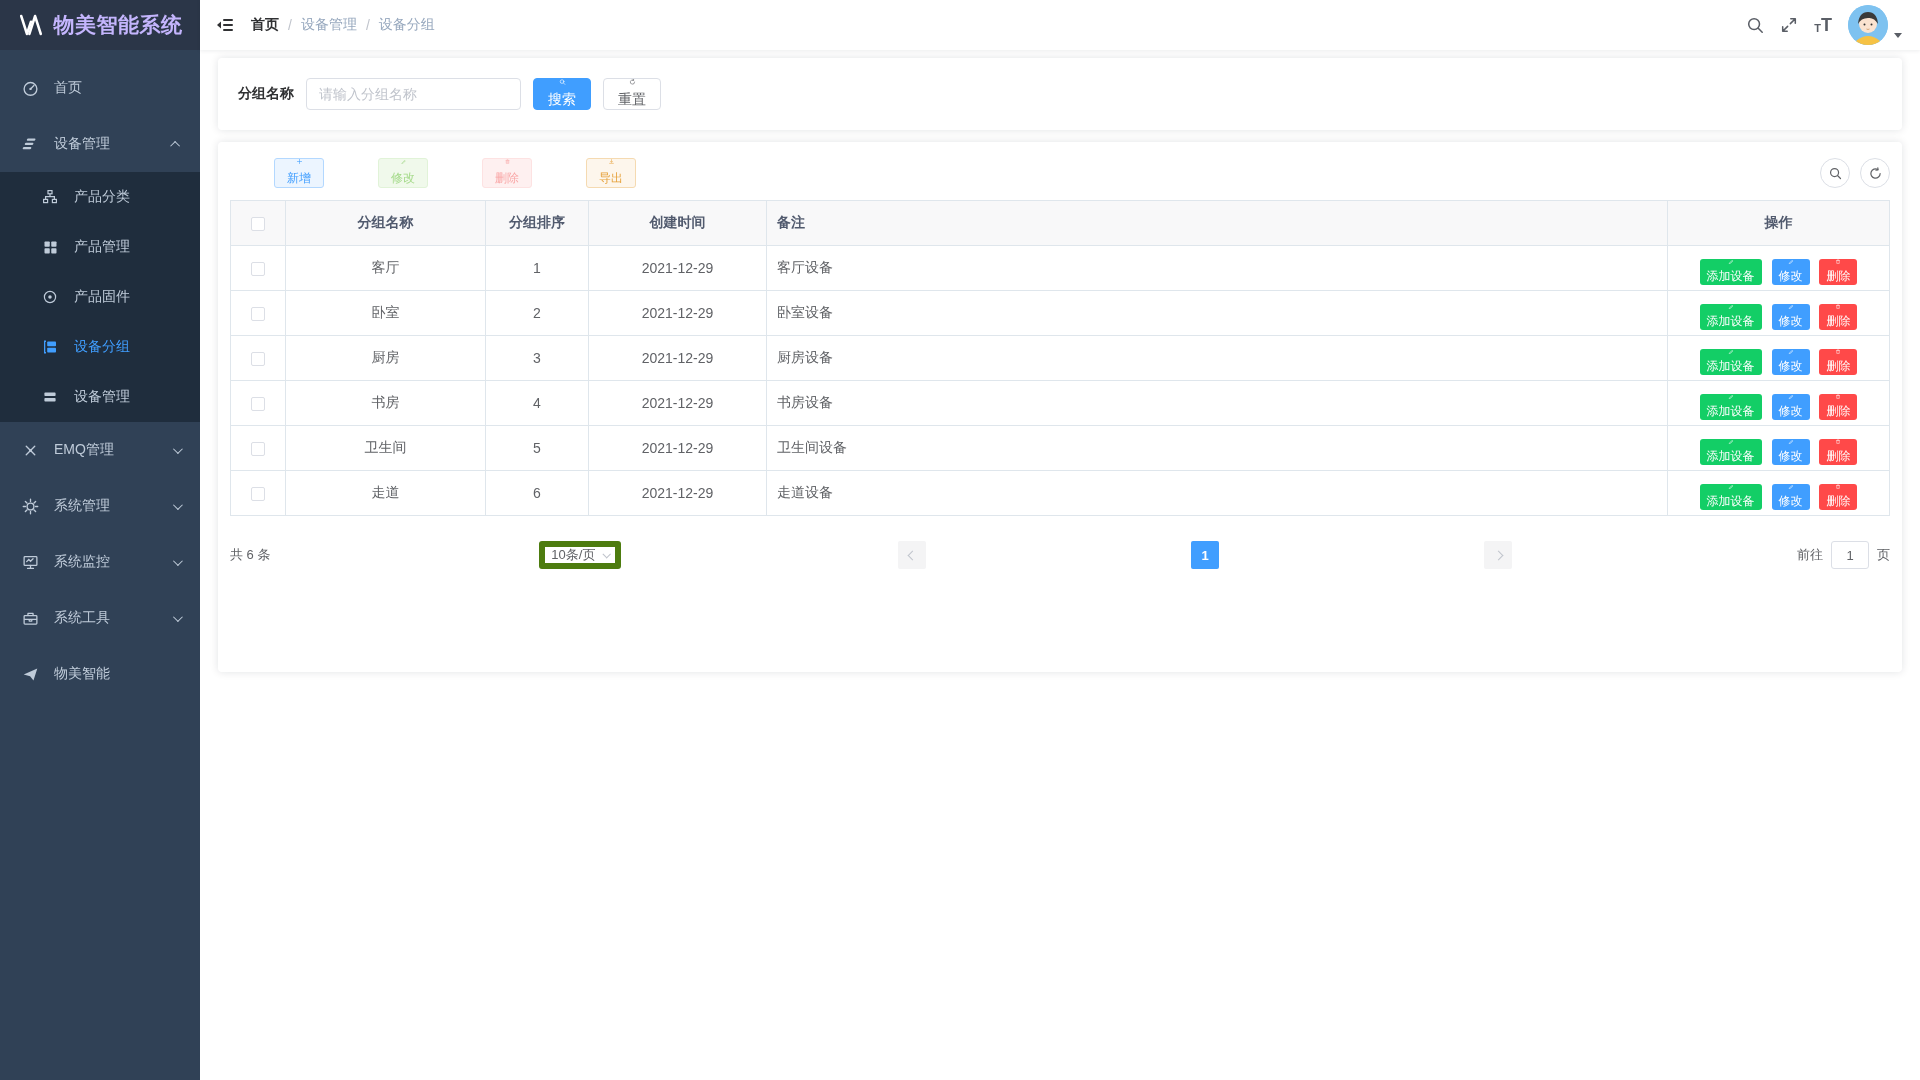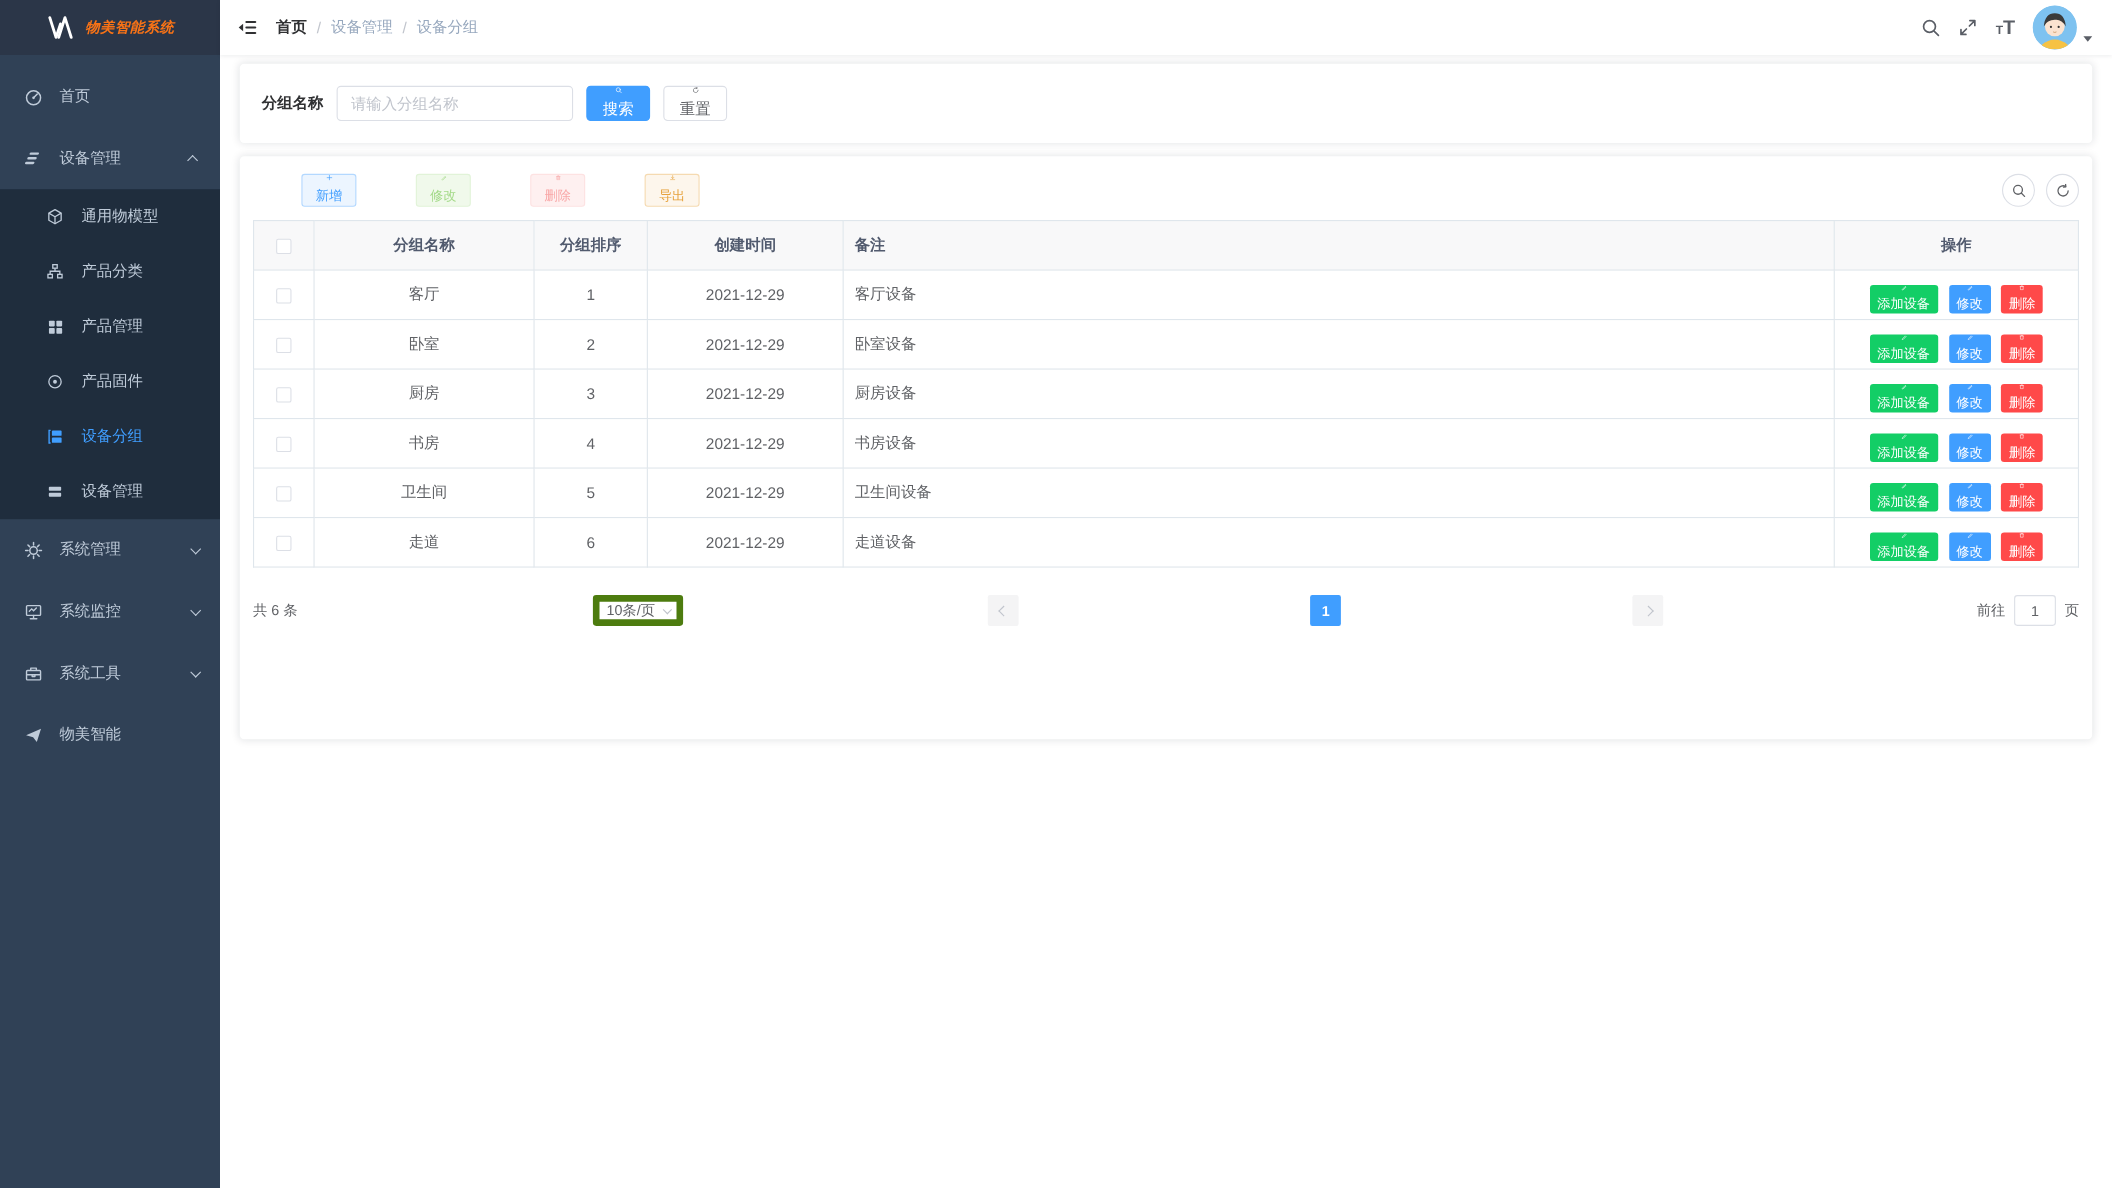--- a/index.html
+++ b/index.html
@@ -6,21 +6,21 @@
   html,body { width: 1920px; height: 1080px; overflow: hidden; }
   body {
     font-family: "Liberation Sans", "DejaVu Sans", sans-serif;
     background: #fff; display: flex; font-size: 14px; color: #606266;
   }
   svg { display: block; }
 
   
   .sidebar { width: 200px; height: 1080px; background: #304156; flex-shrink: 0; display: flex; flex-direction: column; }
   .logo-bar { height: 50px; background: #2b3648; display: flex; align-items: center; justify-content: center; gap: 10px; flex-shrink: 0; }
-  .logo-title { color: #f97316; font-weight: bold; font-size: 13px; letter-spacing: .5px; font-style: italic; }
+  .logo-title { color: #c4b5fd; font-weight: bold; font-size: 21px; letter-spacing: .5px; }
   .menu { padding-top: 10px; }
   .menu-item { height: 56px; display: flex; align-items: center; padding: 0 20px; color: #bfcbd9; font-size: 14px; cursor: pointer; }
   .menu-item .mi-icon { width: 20px; margin-right: 14px; display: flex; justify-content: center; color: #bfcbd9; }
   .submenu { background: #1f2d3d; }
   .submenu .menu-item { height: 50px; padding-left: 40px; }
   .menu-item.active, .menu-item.active .mi-icon { color: #409eff; }
   .chev { width: 7px; height: 7px; border-right: 1.5px solid #bfcbd9; border-bottom: 1.5px solid #bfcbd9; margin-left: auto; }
   .chev.down { transform: rotate(45deg) translateY(-2px); }
   .chev.up { transform: rotate(-135deg) translateY(-2px); }
 
@@ -121,29 +121,20 @@
             </g>
         </svg>
       </span>
       <span>设备管理</span>
       <span class="chev up"></span>
     </div>
 
     <div class="submenu">
       <div class="menu-item">
         <span class="mi-icon">
-          <svg width="16" height="16" viewBox="0 0 20 20" fill="none" stroke="currentColor" stroke-width="1.5" stroke-linejoin="round">
-            <path d="M10 2 L17 6 V14 L10 18 L3 14 V6 Z"></path>
-              <path d="M3 6 L10 10 L17 6 M10 10 V18"></path>
-          </svg>
-        </span>
-        <span>通用物模型</span>
-      </div>
-      <div class="menu-item">
-        <span class="mi-icon">
           <svg width="16" height="16" viewBox="0 0 20 20" fill="none" stroke="currentColor" stroke-width="1.5">
             <rect x="7.5" y="2" width="5" height="4"></rect>
               <rect x="2" y="13" width="5" height="4"></rect>
               <rect x="13" y="13" width="5" height="4"></rect>
             <path d="M10 6 V9.5 M4.5 13 V9.5 H15.5 V13"></path>
           </svg>
         </span>
         <span>产品分类</span>
       </div>
       <div class="menu-item">
@@ -180,20 +171,30 @@
         <span class="mi-icon">
           <svg width="16" height="16" viewBox="0 0 20 20" fill="currentColor">
             <rect x="3" y="4.5" width="14" height="4.4" rx="1"></rect>
               <rect x="3" y="11.2" width="14" height="4.4" rx="1"></rect>
           </svg>
         </span>
         <span>设备管理</span>
       </div>
     </div>
 
+    <div class="menu-item">
+      <span class="mi-icon">
+        <svg width="17" height="17" viewBox="0 0 20 20" fill="none" stroke="currentColor" stroke-width="1.6" stroke-linecap="round">
+          <path d="M5 5 L15 15 M15 5 L5 15"></path>
+            <circle cx="10" cy="10" r="1.6" fill="currentColor" stroke="none"></circle>
+        </svg>
+      </span>
+      <span>EMQ管理</span>
+      <span class="chev down"></span>
+    </div>
 
     <div class="menu-item">
       <span class="mi-icon">
         <svg width="17" height="17" viewBox="0 0 20 20" fill="none" stroke="currentColor" stroke-width="1.6" stroke-linecap="round">
           <circle cx="10" cy="10" r="4"></circle>
           <path d="M10 1.5v2.6 M10 15.9v2.6 M1.5 10h2.6 M15.9 10h2.6 M4 4l1.8 1.8 M14.2 14.2 16 16 M16 4l-1.8 1.8 M5.8 14.2 4 16"></path>
         </svg>
       </span>
       <span>系统管理</span>
       <span class="chev down"></span>

